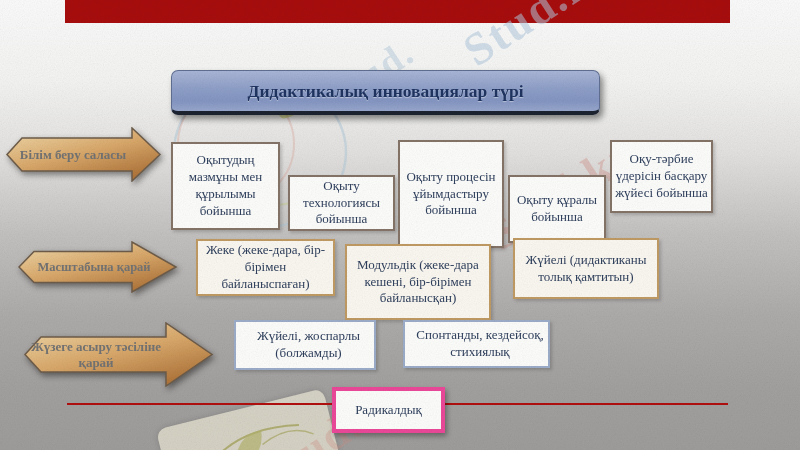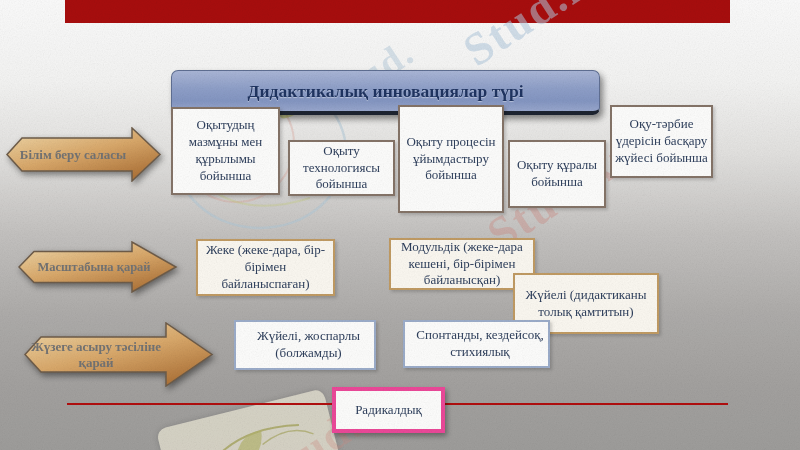--- a/index.html
+++ b/index.html
@@ -32,21 +32,21 @@
   .wm-br{left:302px;top:430px;font-size:44px;color:rgba(206,135,125,.30);transform:rotate(-33deg);transform-origin:left center;}
   
   .card{left:162px;top:408px;width:172px;height:72px;z-index:2;transform:rotate(-14deg);
     background:rgba(223,220,205,.85);border-radius:10px;box-shadow:0 0 6px rgba(0,0,0,.15);}
   
   .box{
     z-index:5;background:#fdfdfc;display:flex;align-items:center;justify-content:center;
     text-align:center;color:var(--box_text,#2e3f5c);font-size:13px;line-height:1.3;
     padding:2px 3px;box-sizing:border-box;box-shadow:2px 2px 3px rgba(0,0,0,.18);
   }
-  .r1{border:2px solid var(--row1_border,#857468);}
+  .r1{border:2px solid var(--row1_border,#857468);margin-top:35px;}
   .r2{border:2px solid var(--row2_border,#c19b63);background:#fbf8f1;}
   .r3{border:2px solid var(--row3_border,#9cadca);padding-left:10px;}
   .rb{border:4px solid #ec4899;z-index:6;box-shadow:2px 3px 5px rgba(0,0,0,.35);}
   
   .arrow-svg{z-index:5;filter:drop-shadow(2px 3px 3px rgba(0,0,0,.45));}
   .arrow-label{
     z-index:6;display:flex;align-items:center;justify-content:center;text-align:center;
     color:#737373;font-weight:bold;font-size:13px;line-height:1.2;pointer-events:none;
   }
   .nowrap{white-space:nowrap;}
@@ -131,24 +131,24 @@
 <div class="abs box r1" style="left:508px;top:140px;width:98px;height:68px;">
     <span>Оқыту құралы бойынша</span>
   </div>
 <div class="abs box r1" style="left:610px;top:105px;width:103px;height:73px;">
     <span>Оқу-тәрбие үдерісін басқару жүйесі бойынша</span>
   </div>
 
 <div class="abs box r2" style="left:196px;top:239px;width:139px;height:57px;">
     <span>Жеке (жеке-дара, бір-бірімен байланыспаған)</span>
   </div>
-<div class="abs box r2" style="left:345px;top:238px;width:146px;height:52px;margin-left:44px;">
+<div class="abs box r2" style="left:345px;top:244px;width:146px;height:76px;">
     <span>Модульдік (жеке-дара кешені, бір-бірімен байланысқан)</span>
   </div>
-<div class="abs box r2" style="left:513px;top:238px;width:146px;height:61px;margin-top:35px;">
+<div class="abs box r2" style="left:513px;top:238px;width:146px;height:61px;">
     <span>Жүйелі (дидактиканы толық қамтитын)</span>
   </div>
 
 <div class="abs box r3" style="left:234px;top:320px;width:142px;height:50px;">
     <span>Жүйелі, жоспарлы (болжамды)</span>
   </div>
 <div class="abs box r3" style="left:403px;top:320px;width:147px;height:48px;">
     <span>Спонтанды, кездейсоқ, стихиялық</span>
   </div>
 

